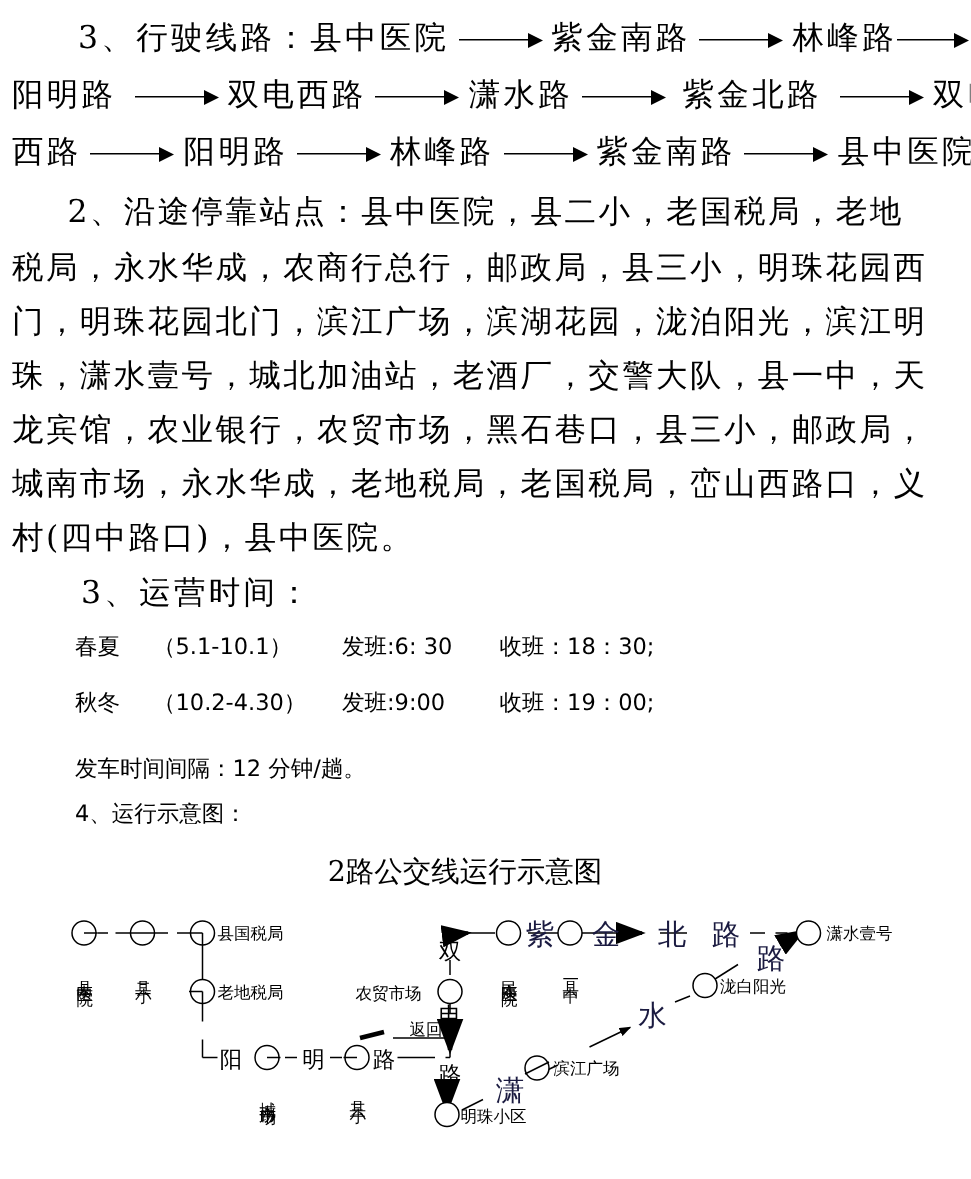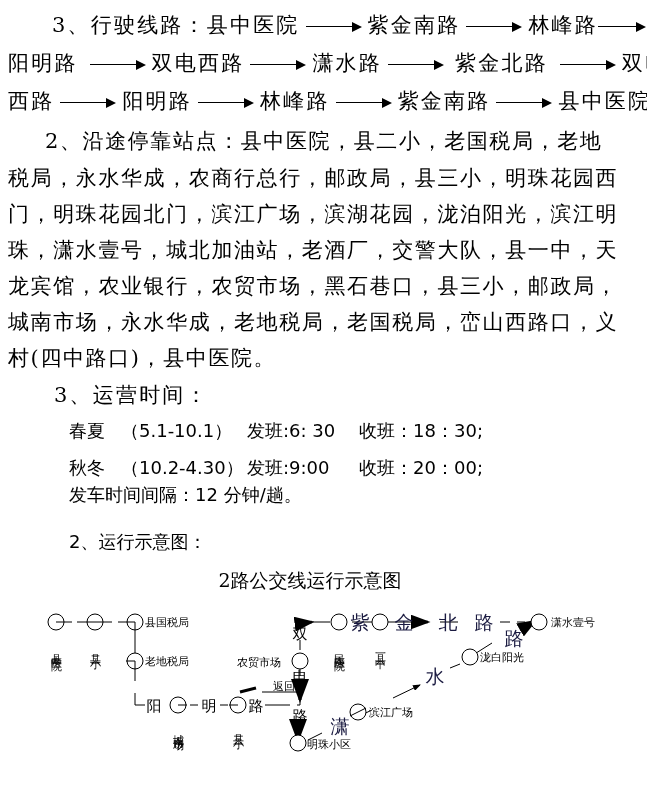--- a/index.html
+++ b/index.html
@@ -3,21 +3,21 @@
 <meta charset="utf-8">
 <style>
   html, body { margin: 0; padding: 0; background: #ffffff; }
   body { width: 647px; height: 786px; position: relative; overflow: hidden; color: #000; }
   .serif { font-family: "DejaVu Serif", "Liberation Serif", serif; }
   .sans { font-family: "DejaVu Sans", "Liberation Sans", sans-serif; }
   .line { position: absolute; left: 0; width: 647px; white-space: nowrap; font-size: 21px; letter-spacing: 2.2px; line-height: 30px; }
   .arrow { display: inline-block; width: 56px; height: 14px; position: relative; vertical-align: middle; margin: 0 6px; }
   .arrow::before { content: ""; position: absolute; left: 0; right: 8px; top: 6px; height: 1.5px; background: #000; }
   .arrow::after { content: ""; position: absolute; right: 0; top: 2px; border-left: 10px solid #000; border-top: 5px solid transparent; border-bottom: 5px solid transparent; }
-  .time-line { position: absolute; left: 50px; font-size: 18px; line-height: 28px; white-space: nowrap; margin-left: 19px; }
+  .time-line { position: absolute; left: 50px; font-size: 15px; line-height: 28px; white-space: nowrap; }
   .time-line span { display: inline-block; }
   #diagram { position: absolute; left: 0; top: 560px; width: 647px; height: 226px; }
 </style>
 </head>
 <body>
 
 <div class="line serif" style="top:10px; padding-left:52px;">
   <span>3、行驶线路：县中医院</span><span class="arrow"></span><span>紫金南路</span><span class="arrow"></span><span>林峰路</span><span class="arrow" style="margin-left:0;width:48px"></span>
 </div>
 <div class="line serif" style="top:48px; padding-left:8px;">
@@ -33,24 +33,24 @@
 <div class="line serif" style="top:235px; padding-left:8px; letter-spacing:1.6px;">珠，潇水壹号，城北加油站，老酒厂，交警大队，县一中，天</div>
 <div class="line serif" style="top:271px; padding-left:8px; letter-spacing:1.6px;">龙宾馆，农业银行，农贸市场，黑石巷口，县三小，邮政局，</div>
 <div class="line serif" style="top:307px; padding-left:8px; letter-spacing:1.6px;">城南市场，永水华成，老地税局，老国税局，峦山西路口，义</div>
 <div class="line serif" style="top:343px; padding-left:8px; letter-spacing:1.6px;">村(四中路口)，县中医院。</div>
 
 <div class="line serif" style="top:380px; padding-left:54px;">3、运营时间：</div>
 <div class="time-line sans" style="top:417px;">
   <span style="width:52px">春夏</span><span style="width:126px">（5.1-10.1）</span><span>发班:</span><span style="width:70px">6: 30</span><span>收班：</span><span>18：30;</span>
 </div>
 <div class="time-line sans" style="top:454px;">
-  <span style="width:52px">秋冬</span><span style="width:126px">（10.2-4.30）</span><span>发班:</span><span style="width:70px">9:00</span><span>收班：</span><span>20：00;</span>
+  <span style="width:52px">秋冬</span><span style="width:126px">（10.2-4.30）</span><span>发班:</span><span style="width:70px">9:00</span><span>收班：</span><span>19：00;</span>
 </div>
-<div class="time-line sans" style="top:481px;">发车时间间隔：12 分钟/趟。</div>
-<div class="time-line sans" style="top:528px;">2、运行示意图：</div>
+<div class="time-line sans" style="top:498px;">发车时间间隔：12 分钟/趟。</div>
+<div class="time-line sans" style="top:528px;">4、运行示意图：</div>
 
 <svg id="diagram" viewBox="0 560 647 226" xmlns="http://www.w3.org/2000/svg">
   <defs>
     <marker id="ah" markerWidth="8" markerHeight="6" refX="7" refY="3" orient="auto">
       <path d="M0,0 L8,3 L0,6 Z" fill="#000"></path>
     </marker>
   </defs>
   <text x="310" y="587" text-anchor="middle" font-family="DejaVu Serif, Liberation Serif, serif" font-size="19">2路公交线运行示意图</text>
 
   <g stroke="#000" stroke-width="1" fill="none">

